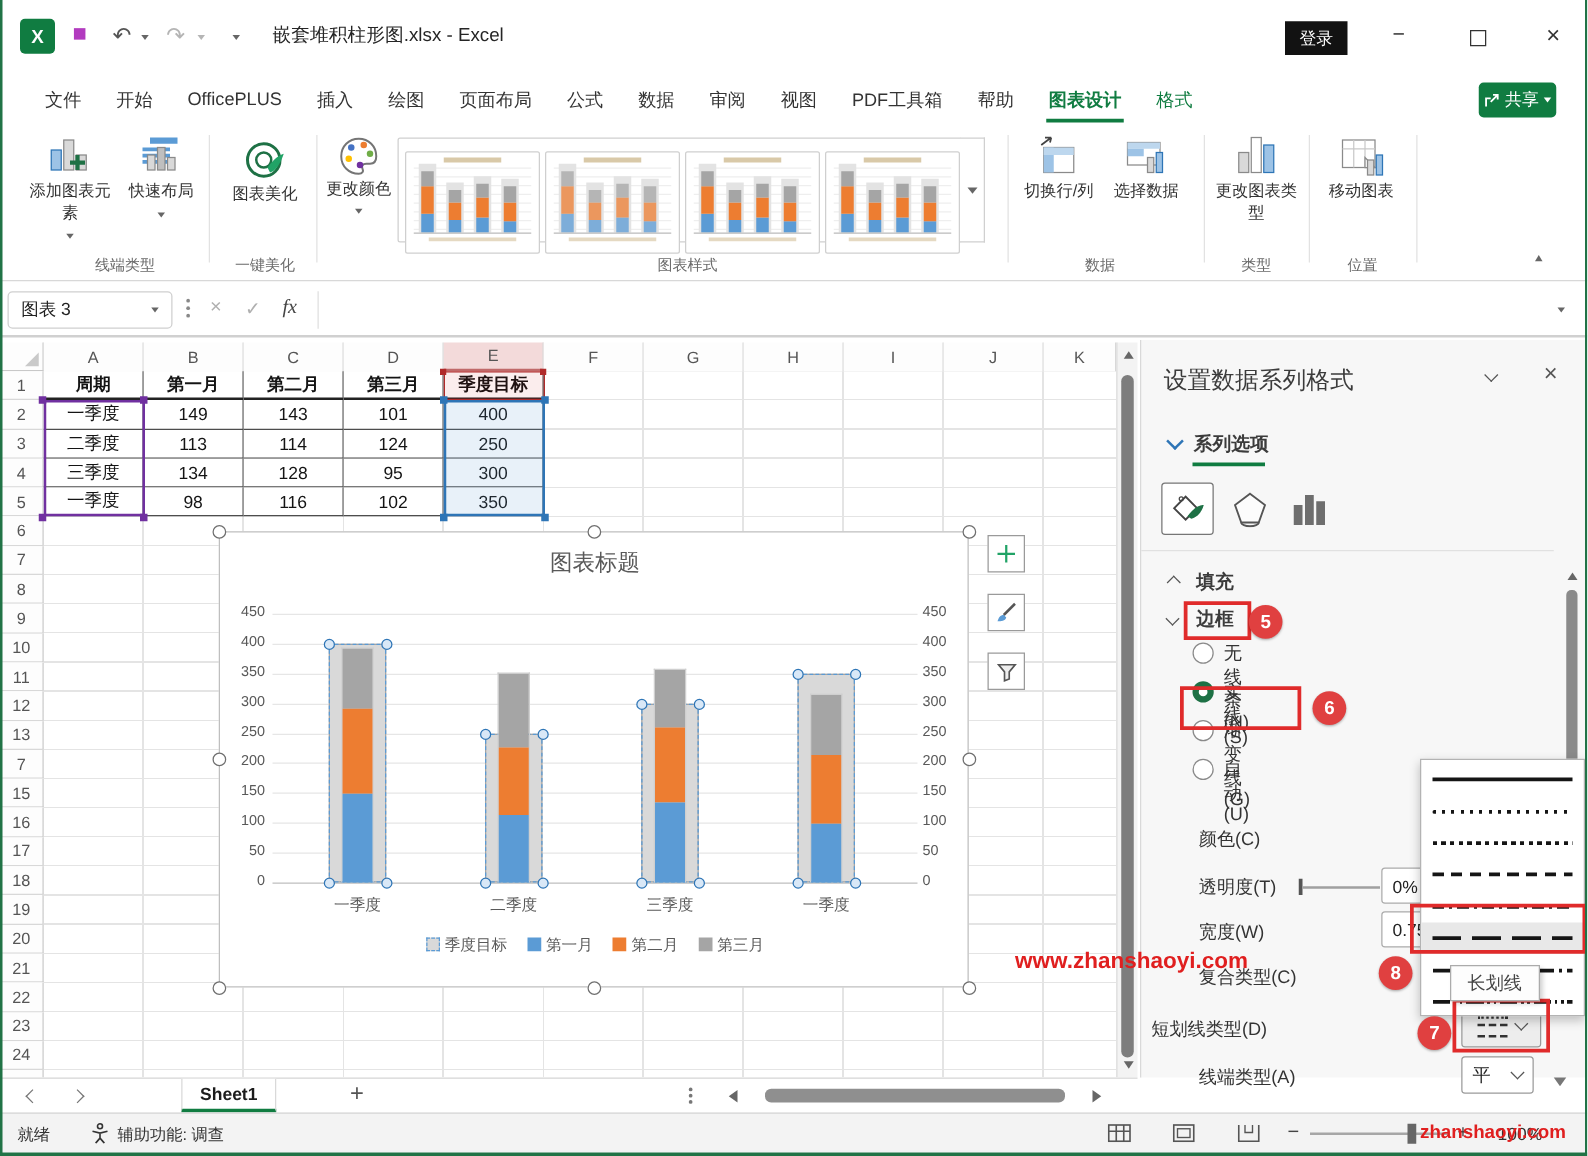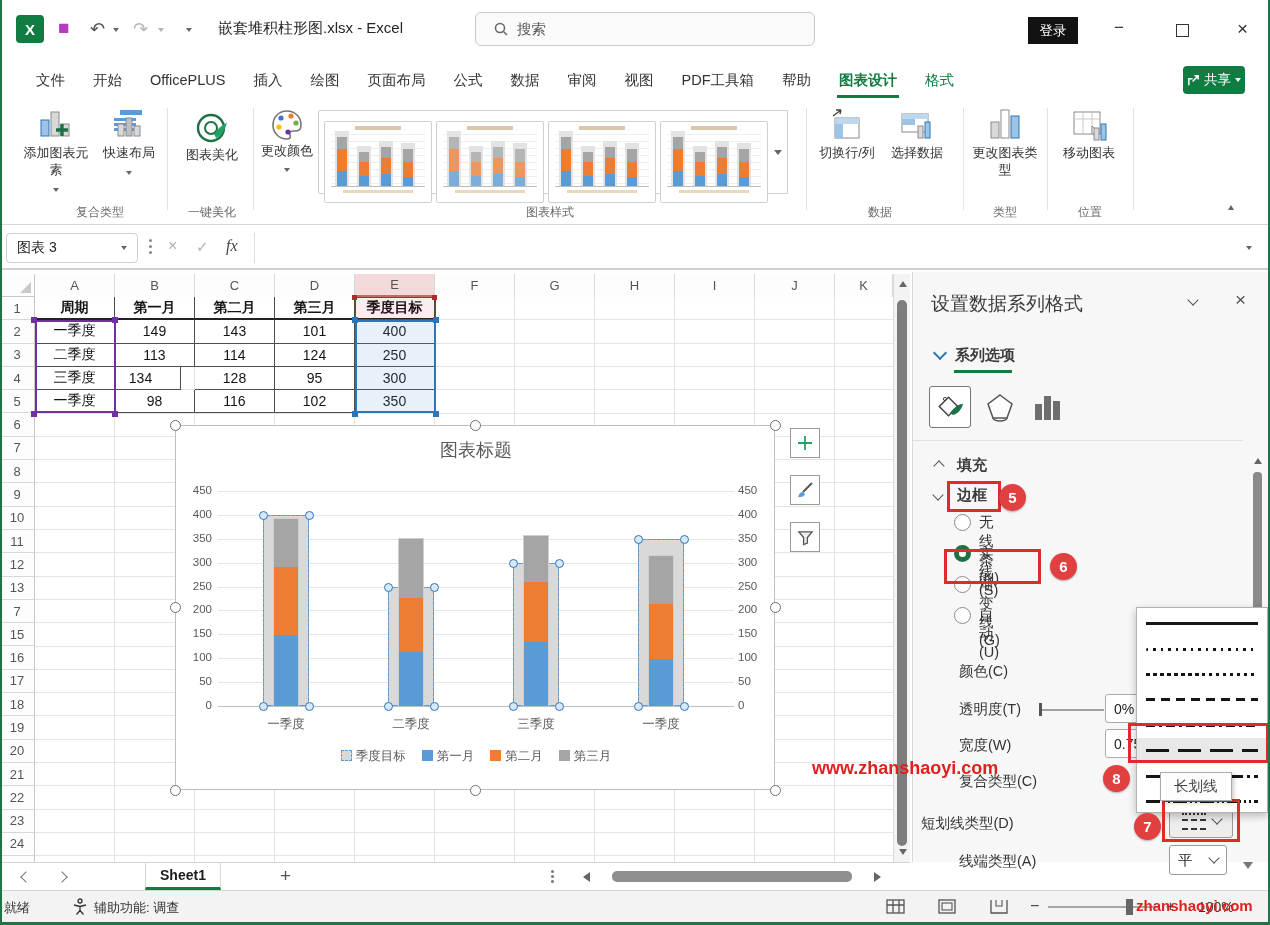--- a/index.html
+++ b/index.html
@@ -130,27 +130,20 @@
 
   <div id="titlebar" class="abs">
     <div class="abs xlicon">X</div>
     <div class="abs saveicon">■</div>
     <div class="abs qat" style="left:90px;top:18px;">↶</div>
     <span class="caret sm abs" style="left:113px;top:28px;"></span>
     <div class="abs qat dis" style="left:133px;top:18px;">↷</div>
     <span class="caret sm abs" style="left:158px;top:28px;border-top-color:#b5b5b5;"></span>
     <span class="caret sm abs" style="left:186px;top:28px;"></span>
     <div class="abs doctitle">嵌套堆积柱形图.xlsx  -  Excel</div>
-    <div id="searchbox" class="abs">
-      <svg width="14" height="14" viewBox="0 0 14 14">
-          <circle cx="6" cy="6" r="4.5" fill="none" stroke="#666" stroke-width="1.5"></circle>
-          <line x1="9.5" y1="9.5" x2="13" y2="13" stroke="#666" stroke-width="1.5"></line>
-        </svg>
-      <span>搜索</span>
-    </div>
     <div id="signin" class="abs">登录</div>
     <div class="abs winctl" style="left:1114px;">−</div>
     <div class="abs maxbox" style="left:1176px;"></div>
     <div class="abs winctl" style="left:1237px;font-size:19px;">×</div>
   </div>
 
   <div id="tabrow" class="abs">
       <div class="rtab">文件</div>
       <div class="rtab">开始</div>
       <div class="rtab">OfficePLUS</div>
@@ -386,21 +379,21 @@
           <path d="M4 11 h26 M13 4 v22 M22 4 v22" stroke="#c9c9c9"></path>
           <path d="M22 18 L30 26 22 26 Z" fill="#fff" stroke="#8a8a8a"></path>
         <rect x="24" y="20" width="5" height="12" fill="#d9d9d9" stroke="#8a8a8a"></rect>
           <rect x="31" y="16" width="5" height="16" fill="#9dc3e6" stroke="#2e75b6"></rect>
       </svg>
       <div class="rbtn-label">移动图表</div>
     </div>
     <div class="rdiv" style="left:1133px;"></div>
     <div class="abs" style="left:1228px;top:98px;width:16px;height:10px;"><span class="caret up sm"></span></div>
 
-    <div class="grplabel" style="left:40px;width:120px;">复合类型</div>
+    <div class="grplabel" style="left:40px;width:120px;">线端类型</div>
     <div class="grplabel" style="left:172px;width:80px;">一键美化</div>
     <div class="grplabel" style="left:490px;width:120px;">图表样式</div>
     <div class="grplabel" style="left:850px;width:60px;">数据</div>
     <div class="grplabel" style="left:975px;width:60px;">类型</div>
     <div class="grplabel" style="left:1060px;width:60px;">位置</div>
   </div>
 
   <div id="fbar" class="abs">
     <div id="namebox" class="abs">
       <span>图表 3</span>
@@ -467,21 +460,21 @@
         <div class="cell" style="left: 115px; top: 48.3px;">149</div>
         <div class="cell" style="left: 195px; top: 48.3px;">143</div>
         <div class="cell" style="left: 275px; top: 48.3px;">101</div>
         <div class="cell" style="left: 355px; top: 48.3px;">400</div>
         <div class="cell" style="left: 35px; top: 71.6px;">二季度</div>
         <div class="cell" style="left: 115px; top: 71.6px;">113</div>
         <div class="cell" style="left: 195px; top: 71.6px;">114</div>
         <div class="cell" style="left: 275px; top: 71.6px;">124</div>
         <div class="cell" style="left: 355px; top: 71.6px;">250</div>
         <div class="cell" style="left: 35px; top: 94.9px;">三季度</div>
-        <div class="cell" style="left: 101px; top: 94.9px; text-align: right;">134</div>
+        <div class="cell" style="left: 115px; top: 94.9px; text-align: right;">134</div>
         <div class="cell" style="left: 195px; top: 94.9px;">128</div>
         <div class="cell" style="left: 275px; top: 94.9px;">95</div>
         <div class="cell" style="left: 355px; top: 94.9px;">300</div>
         <div class="cell" style="left: 35px; top: 118.2px;">一季度</div>
         <div class="cell" style="left: 115px; top: 118.2px;">98</div>
         <div class="cell" style="left: 195px; top: 118.2px;">116</div>
         <div class="cell" style="left: 275px; top: 118.2px;">102</div>
         <div class="cell" style="left: 355px; top: 118.2px;">350</div>
       </div>
     <div id="selections" class="abs" style="left:0;top:0;">
@@ -629,21 +622,21 @@
         <span>Sheet1</span>
       </div>
     <div class="abs" style="left:280px;top:2px;font-size:19px;color:#555;">+</div>
     <div class="abs" style="left:551px;top:7px;width:3px;height:3px;background:#777;border-radius:50%;box-shadow:0 5px 0 #777,0 10px 0 #777;"></div>
     <div class="tri abs" style="left:583px;top:9px;border-top:5px solid transparent;border-bottom:5px solid transparent;border-right:7px solid #666;"></div>
     <div id="hthumb"></div>
     <div class="tri abs" style="left:874px;top:9px;border-top:5px solid transparent;border-bottom:5px solid transparent;border-left:7px solid #666;"></div>
   </div>
 
   <div id="statusbar" class="abs">
-    <div class="abs" style="left:4px;top:8px;">就绪</div>
+    <div class="abs" style="left:14px;top:8px;">就绪</div>
     <svg class="abs" style="left:72px;top:7px;" width="16" height="17" viewBox="0 0 16 17">
       <circle cx="8" cy="3" r="2" fill="none" stroke="#333" stroke-width="1.3"></circle>
         <path d="M2 7 l6 1.5 L14 7 M8 8.5 v4 M8 12.5 l-3.5 4 M8 12.5 l3.5 4" stroke="#333" stroke-width="1.3" fill="none"></path>
     </svg>
     <div class="abs" style="left:94px;top:8px;">辅助功能: 调查</div>
     <svg class="abs" style="left:886px;top:8px;" width="19" height="15" viewBox="0 0 19 15">
         <rect x="1" y="1" width="17" height="13" fill="none" stroke="#555" stroke-width="1.3"></rect>
         <path d="M1 6 h17 M7 1 v13 M13 1 v13" stroke="#555" stroke-width="1.3"></path>
       </svg>
     <svg class="abs" style="left:938px;top:8px;" width="18" height="15" viewBox="0 0 18 15">

